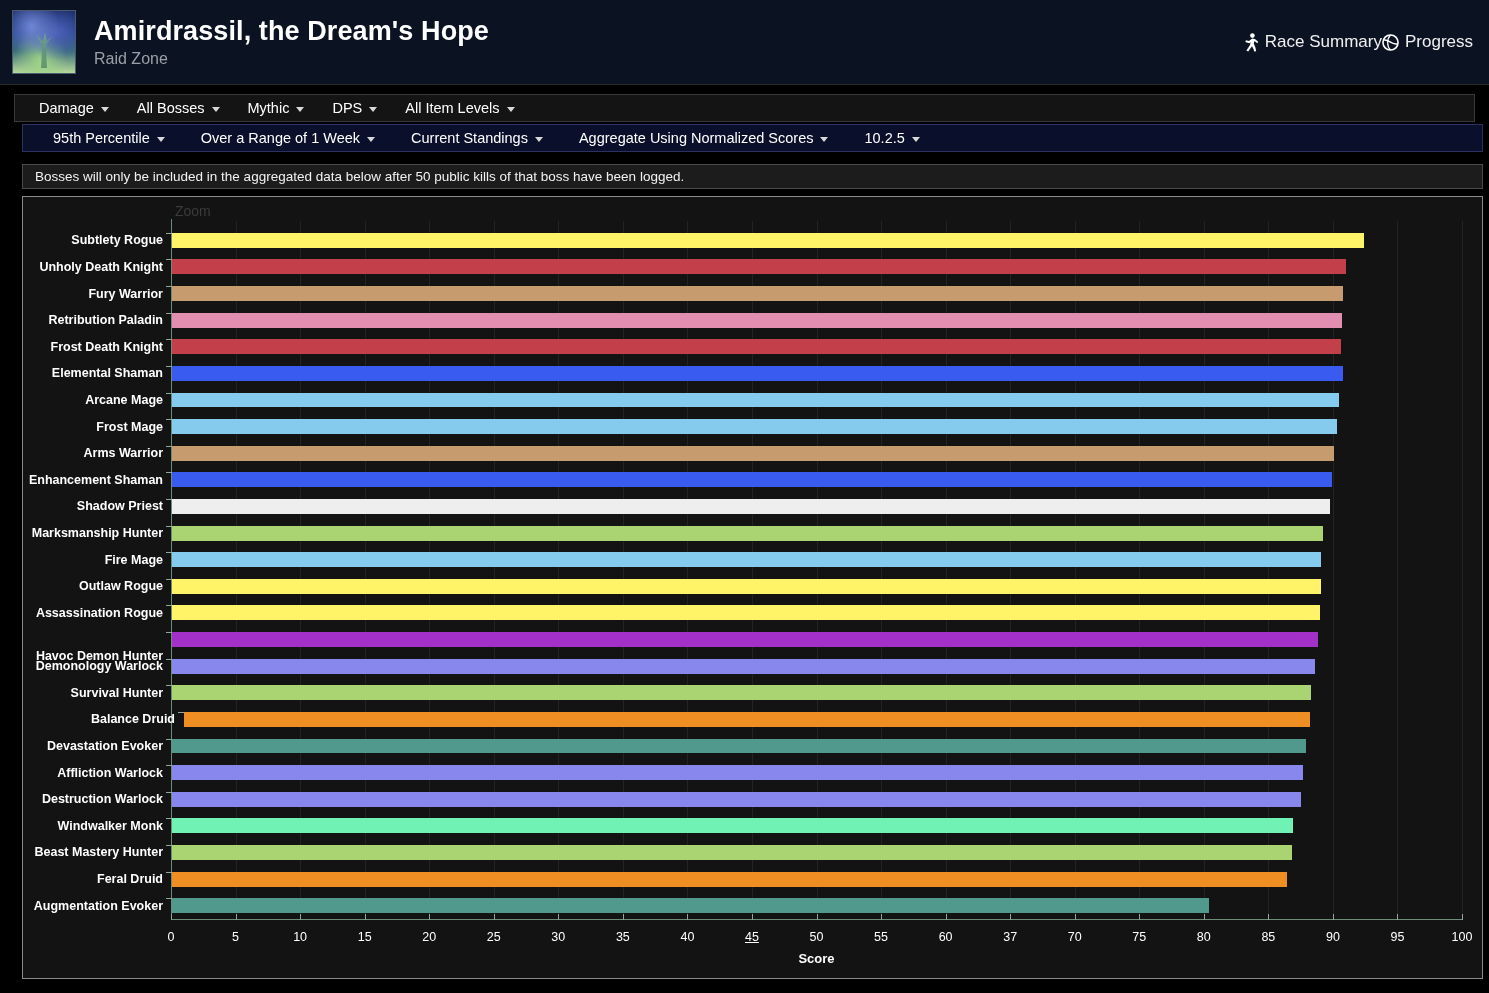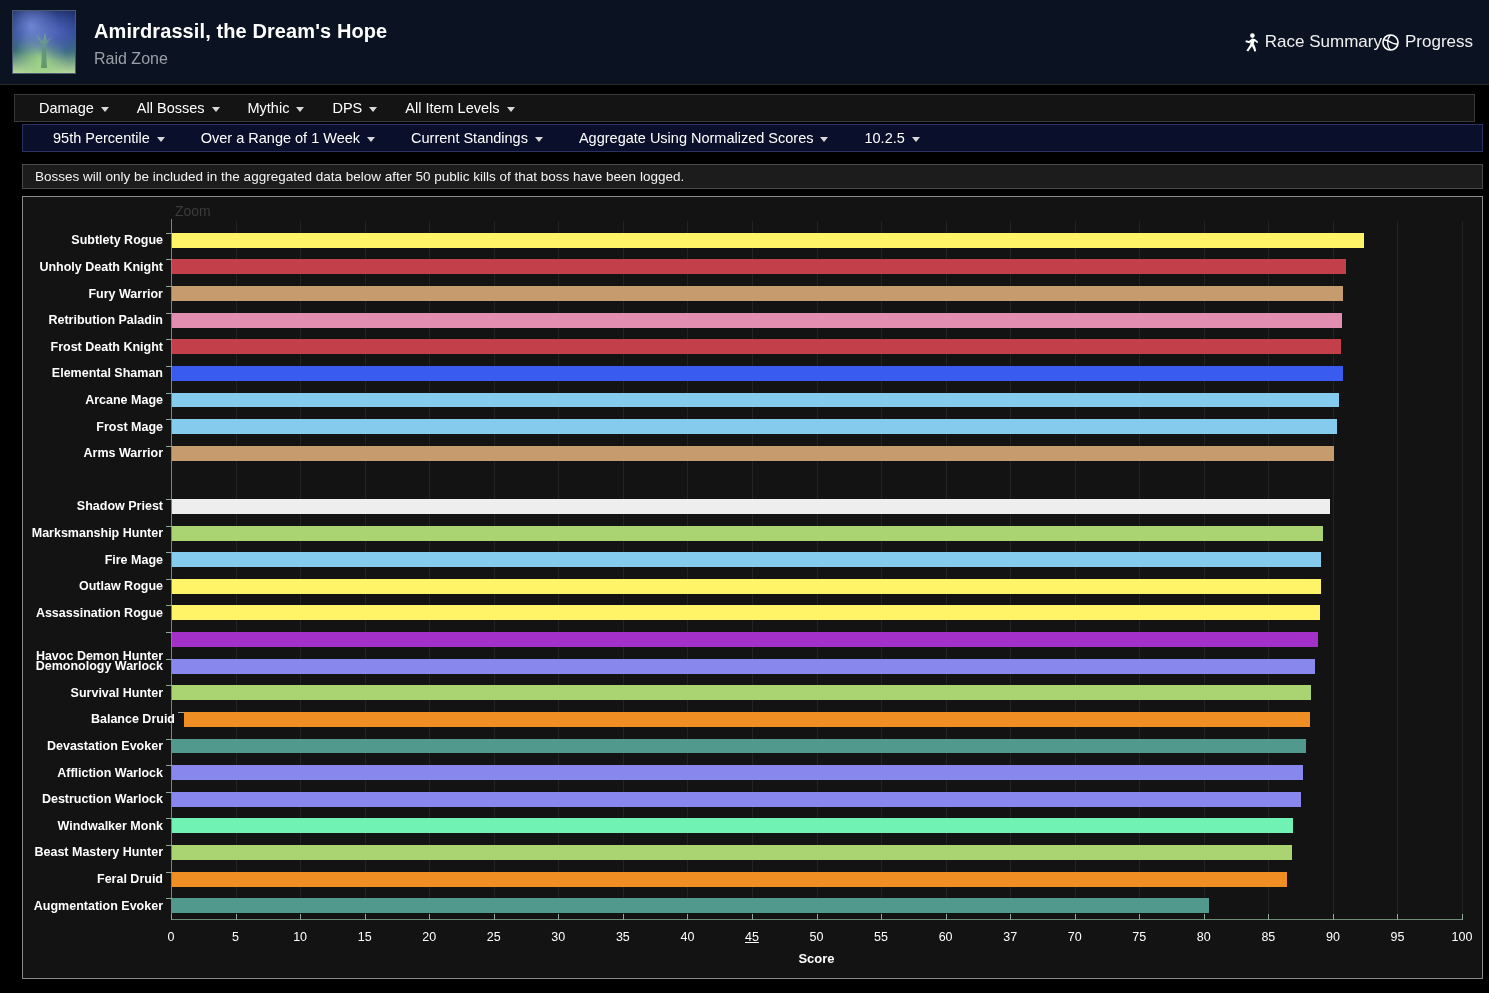--- a/index.html
+++ b/index.html
@@ -35,21 +35,21 @@
     flex: 0 0 auto;
   }
   .zone-icon::after {
     content: "";
     position: absolute; left: 26%; top: 30%; width: 48%; height: 62%;
     background: linear-gradient(180deg, rgba(120,175,145,.85), rgba(60,110,90,.6));
     clip-path: polygon(40% 100%, 60% 100%, 56% 40%, 78% 16%, 60% 30%, 54% 8%, 46% 30%, 24% 14%, 44% 42%);
   }
   .zone-titles { margin-left: 18px; display: flex; flex-direction: column; justify-content: center; }
   .zone-title {
-    color: #ffffff; font-size: 20px; font-weight: bold; letter-spacing: .1px;
+    color: #ffffff; font-size: 27px; font-weight: bold; letter-spacing: .1px;
     line-height: 32px;
   }
   .zone-sub { color: #9aa0a6; font-size: 16px; line-height: 22px; margin-top: 1px; }
   .header-links {
     margin-left: auto; margin-right: 16px;
     display: flex; align-items: center; 
     color: #e8e8e8; font-size: 17px;
   }
   .header-link { display: flex; align-items: center; gap: 6px; cursor: pointer; color: #f0f0f0; }
   .header-link svg { display: block; }
@@ -305,20 +305,27 @@
             <div style="position: absolute; left: 0px; right: 0px; top: 22%; height: 56%;">
               <div class="bar" title="Frost Mage: 90.3" style="width: 90.3%; background: rgb(132, 203, 238);"></div>
               <div class="ylabel" style="top: 50%; transform: translateY(-50%);">Frost Mage</div>
               <div class="bar-ytick" style="top: 0px;"></div>
             </div>
           </div>
           <div class="bar-row" style="top: 30.7692%; height: 3.84615%;">
             <div style="position: absolute; left: 0px; right: 0px; top: 22%; height: 56%;">
               <div class="bar" title="Arms Warrior: 90.1" style="width: 90.1%; background: rgb(198, 155, 109);"></div>
               <div class="ylabel" style="top: 50%; transform: translateY(-50%);">Arms Warrior</div>
+              <div class="bar-ytick" style="top: 0px;"></div>
+            </div>
+          </div>
+          <div class="bar-row" style="top: 34.6154%; height: 3.84615%;">
+            <div style="position: absolute; left: 0px; right: 0px; top: 22%; height: 56%;">
+              <div class="bar" title="Enhancement Shaman: 89.9" style="width: 89.9%; background: rgb(58, 91, 240);"></div>
+              <div class="ylabel" style="top: 50%; transform: translateY(-50%);">Enhancement Shaman</div>
               <div class="bar-ytick" style="top: 0px;"></div>
             </div>
           </div>
           <div class="bar-row" style="top: 38.4615%; height: 3.84615%;">
             <div style="position: absolute; left: 0px; right: 0px; top: 22%; height: 56%;">
               <div class="bar" title="Shadow Priest: 89.8" style="width: 89.8%; background: rgb(238, 238, 238);"></div>
               <div class="ylabel" style="top: 50%; transform: translateY(-50%);">Shadow Priest</div>
               <div class="bar-ytick" style="top: 0px;"></div>
             </div>
           </div>

